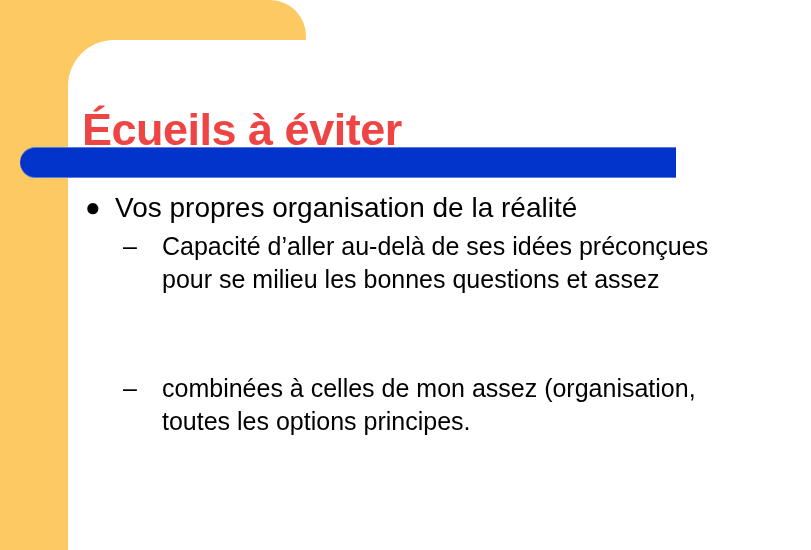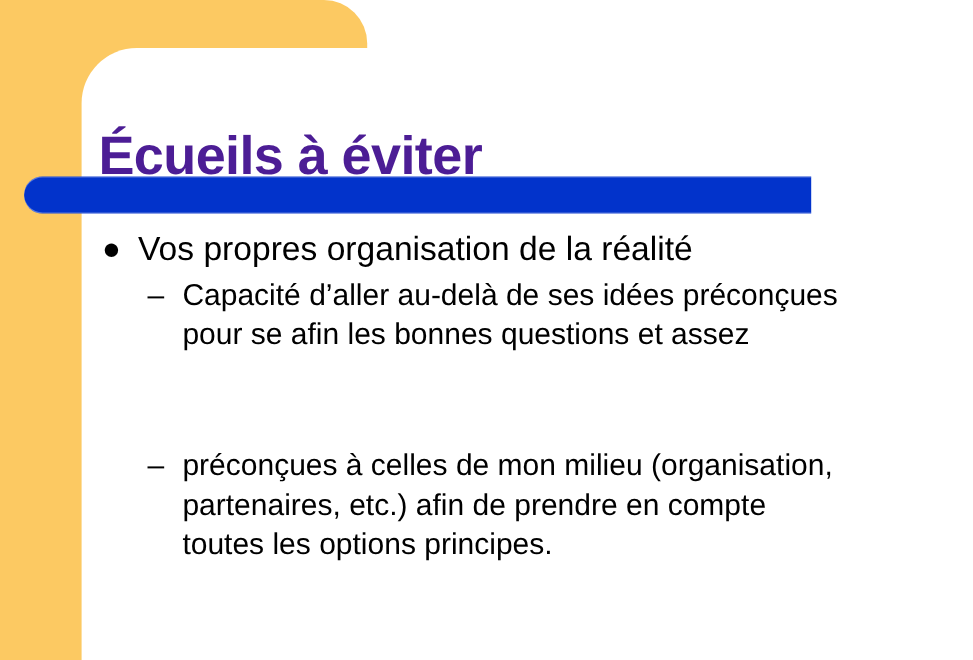--- a/index.html
+++ b/index.html
@@ -77,52 +77,52 @@
     align-items: flex-start;
     font-size: 25px;
     line-height: 33px;
   }
   .bullet-l2 .marker {
     width: 29px;
     flex: 0 0 29px;
   }
   .bullet-l2 .lines {
     white-space: nowrap;
+    margin-left: 10px;
   }
   .sub1 { top: 230px; }
   .sub2 { top: 372px; }
 </style>
 </head>
 <body>
 
 <div class="slide">
 
   <div class="yellow-shape" style="background: rgb(252, 201, 98);"></div>
 
   <div class="white-panel"></div>
 
-  <h1 class="slide-title" style="color: #4c1d95;">Écueils à éviter</h1>
+  <h1 class="slide-title" style="color: #ef4444;">Écueils à éviter</h1>
 
   <div class="accent-bar" style="background: rgb(2, 51, 203);"></div>
 
   <div class="bullet-l1">
     <span class="marker">●</span>
     <span>Vos propres organisation de la réalité</span>
   </div>
 
   <div class="bullet-l2 sub1">
     <span class="marker">–</span>
     <span class="lines">
       <div>Capacité d’aller au-delà de ses idées préconçues</div>
-      <div>pour se afin les bonnes questions et assez</div>
+      <div>pour se milieu les bonnes questions et assez</div>
     </span>
   </div>
 
   <div class="bullet-l2 sub2">
     <span class="marker">–</span>
     <span class="lines">
-      <div>préconçues à celles de mon milieu (organisation,</div>
-      <div>partenaires, etc.) afin de prendre en compte</div>
+      <div>combinées à celles de mon assez (organisation,</div>
       <div>toutes les options principes.</div>
     </span>
   </div>
 
 </div>
 
 </body></html>

